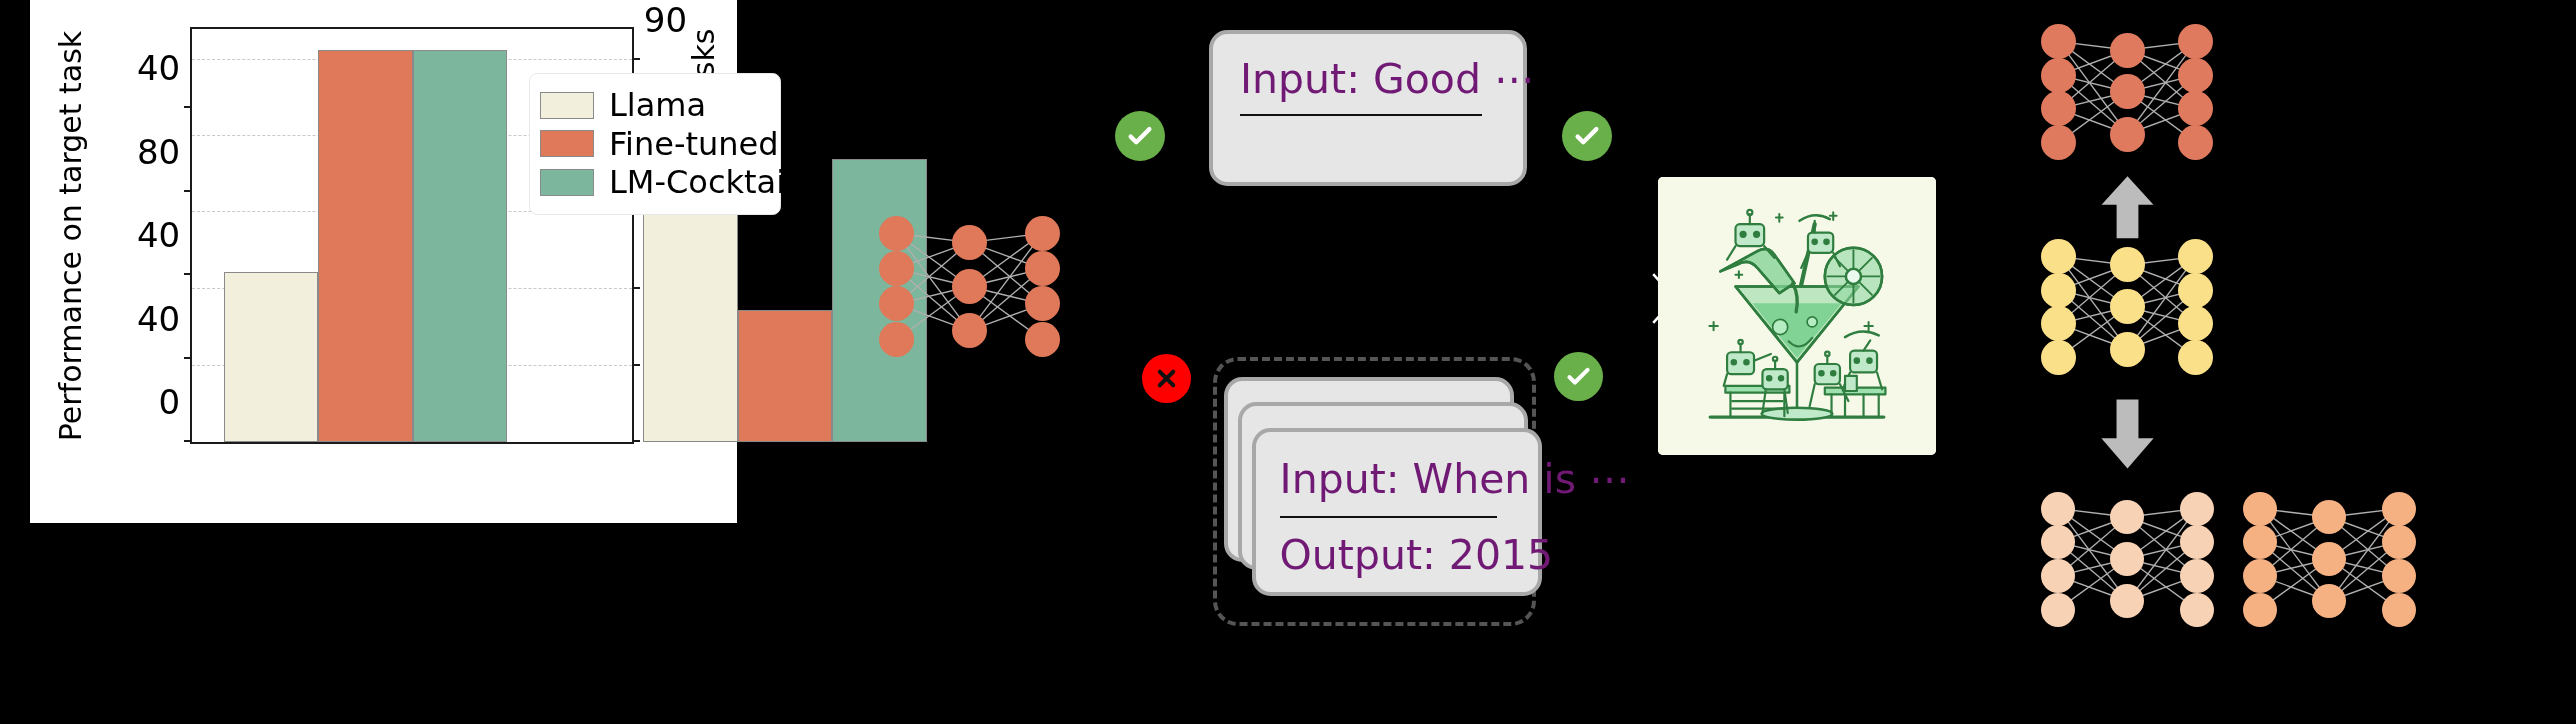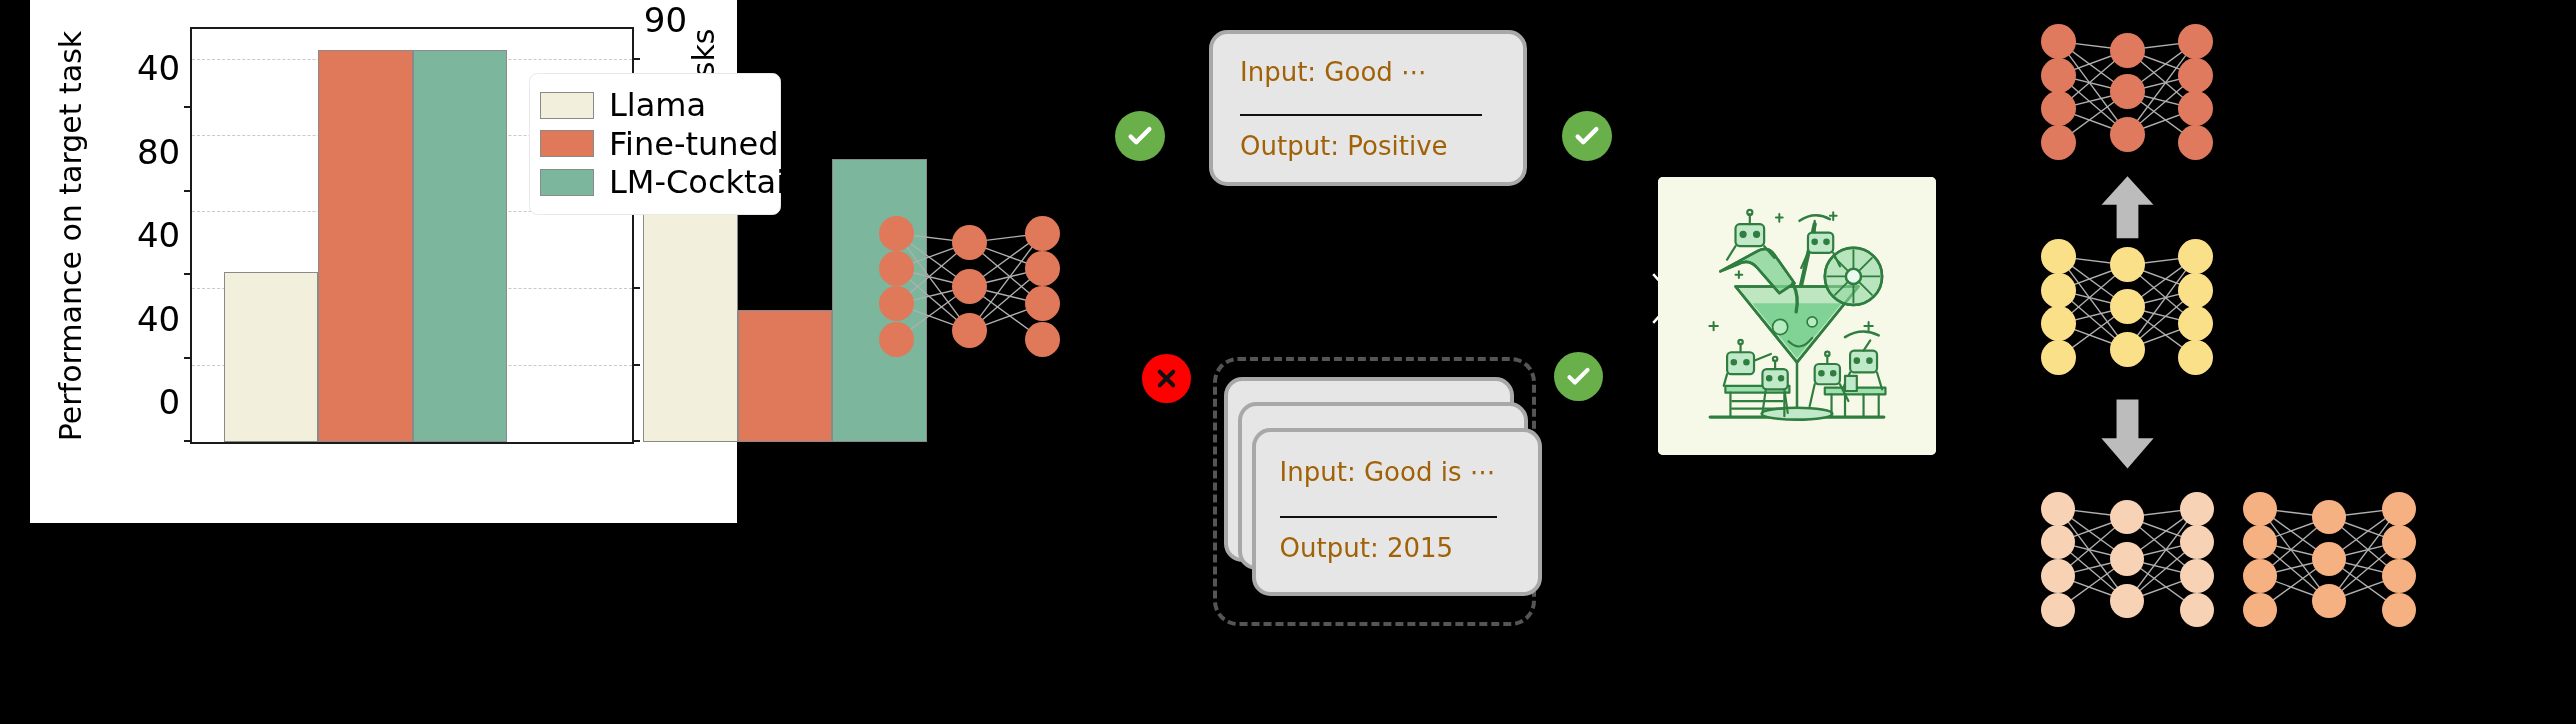--- a/index.html
+++ b/index.html
@@ -31,21 +31,21 @@
   .legend-swatch{width:52px;height:25px;border:1.7px solid #8a8a8a;margin-right:15px;flex:none;}
   .legend-label{font-size:32px;color:#000;white-space:nowrap;line-height:1;}
 
   
   .nnet{position:absolute;}
   .nnode{position:absolute;border-radius:50%;}
   .nnet svg{position:absolute;left:0;top:0;overflow:visible;}
 
   .card{position:absolute;background:#e6e6e6;border:4.2px solid #a8a8a8;border-radius:18.5px;
         box-sizing:border-box;}
-  .card-text{font-size:26px;color:#a16207;white-space:nowrap;line-height:1;}
+  .card-text{font-size:41px;color:#701a75;white-space:nowrap;line-height:1;}
   .card-rule{height:0;border-top:2.5px solid #111;}
 
   .badge{position:absolute;border-radius:50%;display:flex;align-items:center;
          justify-content:center;}
   .badge svg{display:block;}
 
   #dashed-group{position:absolute;border:4.2px dashed #555;border-radius:25px;box-sizing:border-box;}
 
   
   #cocktail-card{position:absolute;background:#f6f8e8;border-radius:5px;overflow:hidden;}
@@ -152,29 +152,28 @@
     <div class="nnode" style="left: 73px; top: 115px; width: 35px; height: 35px; background: rgb(224, 120, 90);"></div>
     <div class="nnode" style="left: 146px; top: 17.7px; width: 35px; height: 35px; background: rgb(224, 120, 90);"></div>
     <div class="nnode" style="left: 146px; top: 53px; width: 35px; height: 35px; background: rgb(224, 120, 90);"></div>
     <div class="nnode" style="left: 146px; top: 88px; width: 35px; height: 35px; background: rgb(224, 120, 90);"></div>
     <div class="nnode" style="left: 146px; top: 124px; width: 35px; height: 35px; background: rgb(224, 120, 90);"></div>
   </div>
 
 <div class="card" id="card-positive" style="left:1209px;top:30px;width:318px;height:156px;">
   <div class="card-text" style="position:absolute;left:27px;top:25px;">Input: Good ⋯</div>
   <div class="card-rule" style="position:absolute;left:27px;top:80px;width:242px;"></div>
-  <div class="card-text" style="position:absolute;left:27px;top:99px;">Output: Positive</div>
 </div>
 
 <div id="dashed-group" style="left:1213px;top:357px;width:323px;height:269px;"></div>
 
 <div class="card" style="left:1224px;top:377px;width:290px;height:185px;border-radius:18.5px;"></div>
 <div class="card" style="left:1238px;top:402px;width:290px;height:168px;border-radius:18.5px;"></div>
 <div class="card" id="card-qa" style="left:1252px;top:428px;width:290px;height:168px;">
-  <div class="card-text" style="position:absolute;left:23.6px;top:27px;">Input: Good is ⋯</div>
+  <div class="card-text" style="position:absolute;left:23.6px;top:27px;">Input: When is ⋯</div>
   <div class="card-rule" style="position:absolute;left:23.6px;top:84px;width:217px;"></div>
   <div class="card-text" style="position:absolute;left:23.6px;top:103px;">Output: 2015</div>
 </div>
 
 <div class="badge" style="left:1115px;top:111px;width:50px;height:50px;background:#6ab04a;">
   <svg width="30" height="30" viewBox="0 0 24 24">
       <path d="M4.5 12.5l4.5 4.5L19.5 6.5" fill="none" stroke="#fff" stroke-width="3.4" stroke-linecap="round" stroke-linejoin="round"></path>
     </svg>
 </div>
 <div class="badge" style="left:1562px;top:111px;width:50px;height:50px;background:#6ab04a;">

